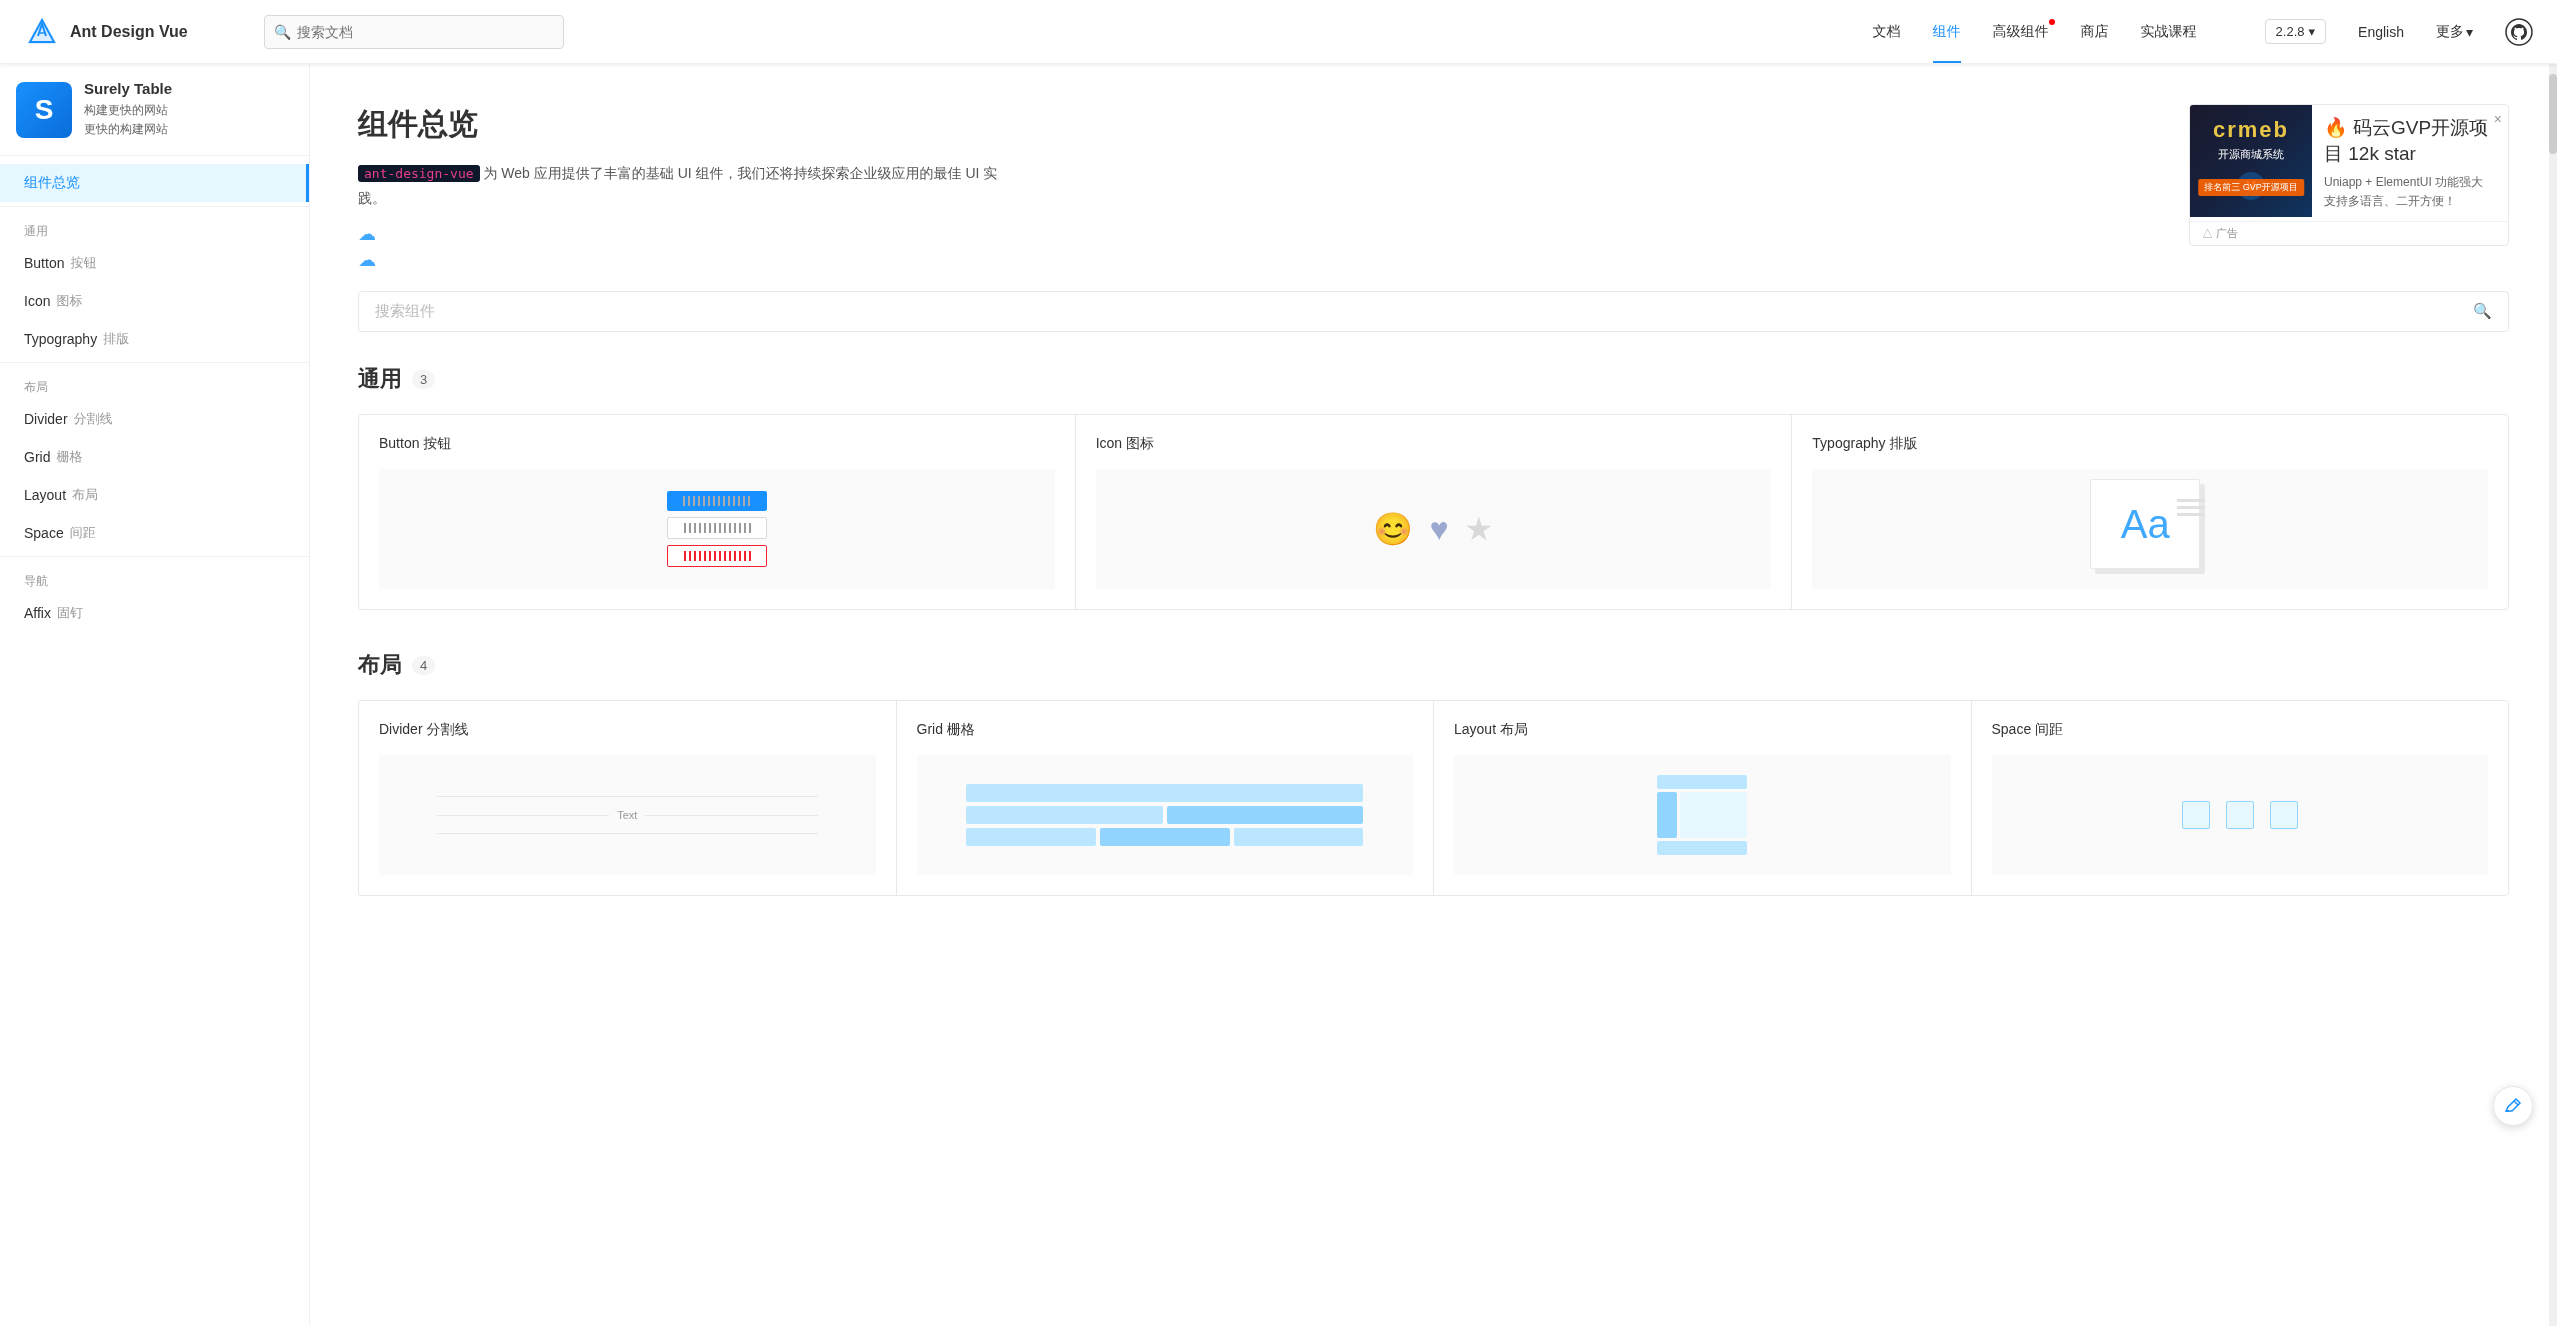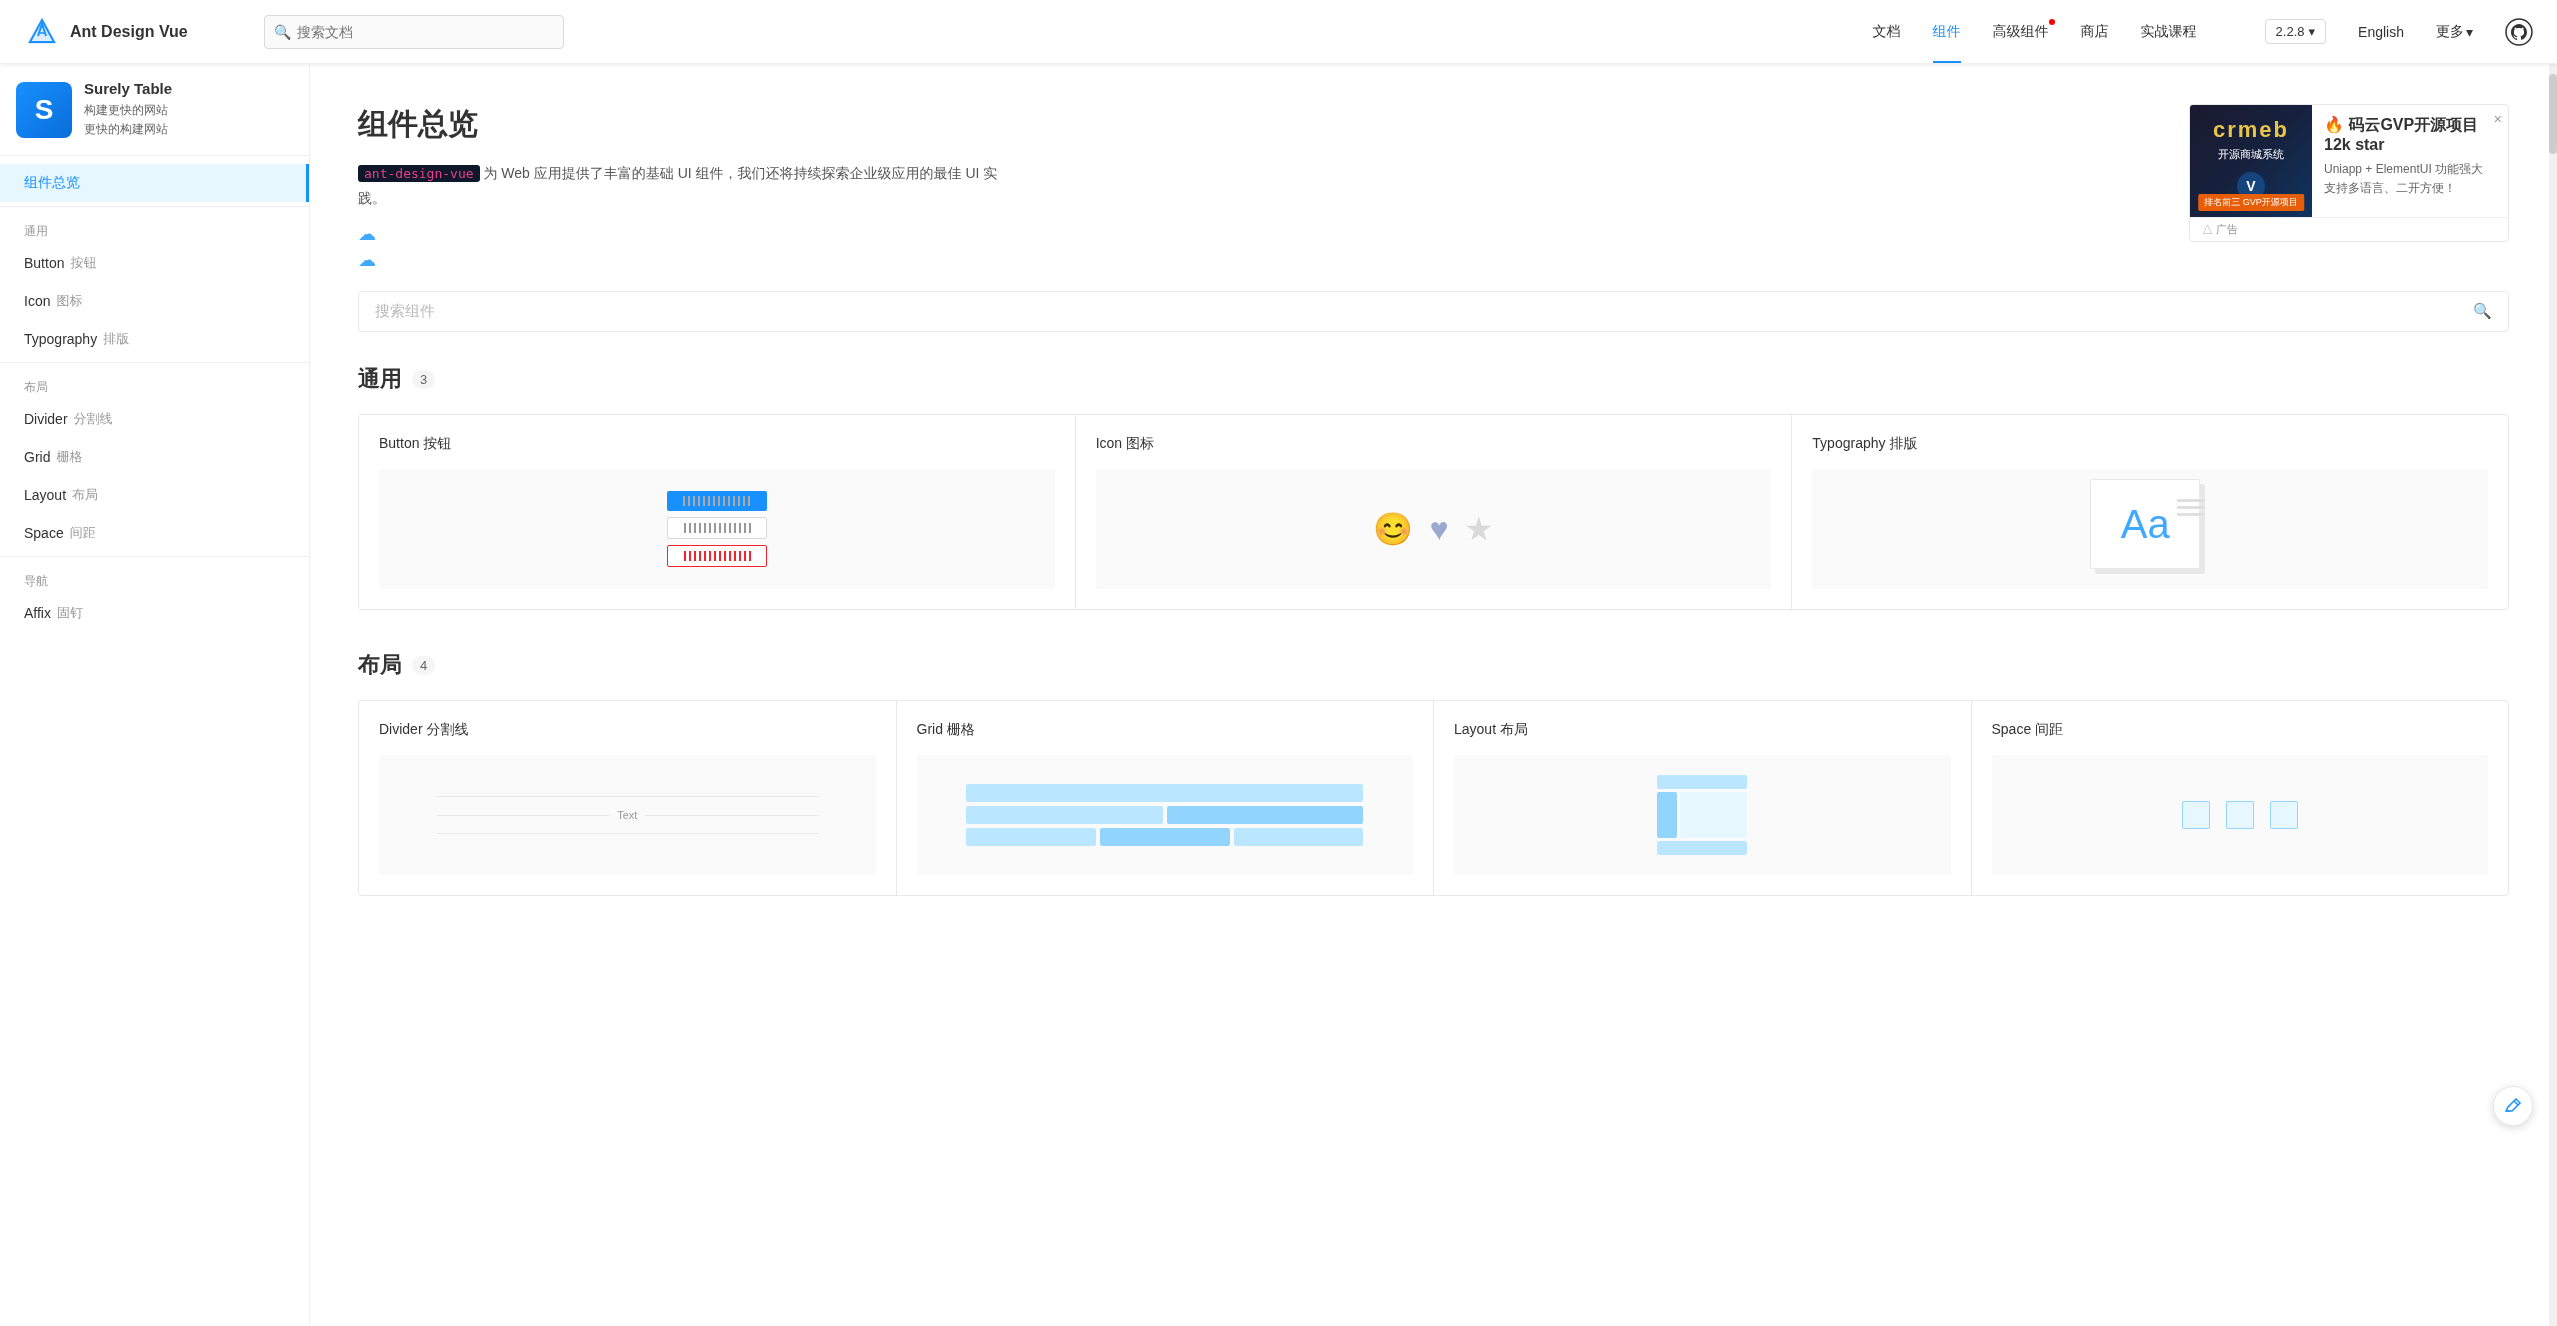--- a/index.html
+++ b/index.html
@@ -449,37 +449,37 @@
       background: linear-gradient(135deg, #1a1a2e 0%, #16213e 50%, #0f3460 100%);
       display: flex;
       flex-direction: column;
       align-items: center;
       justify-content: center;
       padding: 12px;
       position: relative;
     }
     .ad-badge {
       position: absolute;
-      bottom: 6px;
+      bottom: 21px;
       left: 50%;
       transform: translateX(-50%);
       background: rgba(255,100,0,0.9);
       color: white;
       font-size: 9px;
       padding: 2px 6px;
       border-radius: 2px;
       white-space: nowrap;
     }
     .ad-text-area {
       flex: 1;
       padding: 10px 12px;
     }
     .ad-title {
-      font-size: 16px;
-      font-weight: 700;
+      font-size: 19px;
+      font-weight: 400;
       color: #333;
       margin-bottom: 6px;
     }
     .ad-desc {
       font-size: 12px;
       color: #666;
       line-height: 1.6;
     }
     .ad-close {
       position: absolute;

